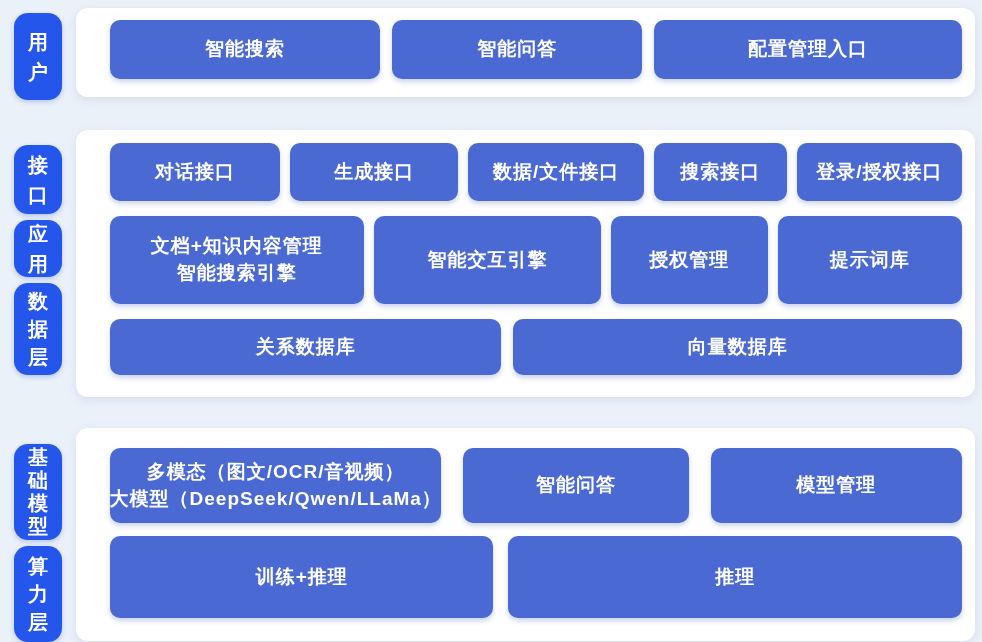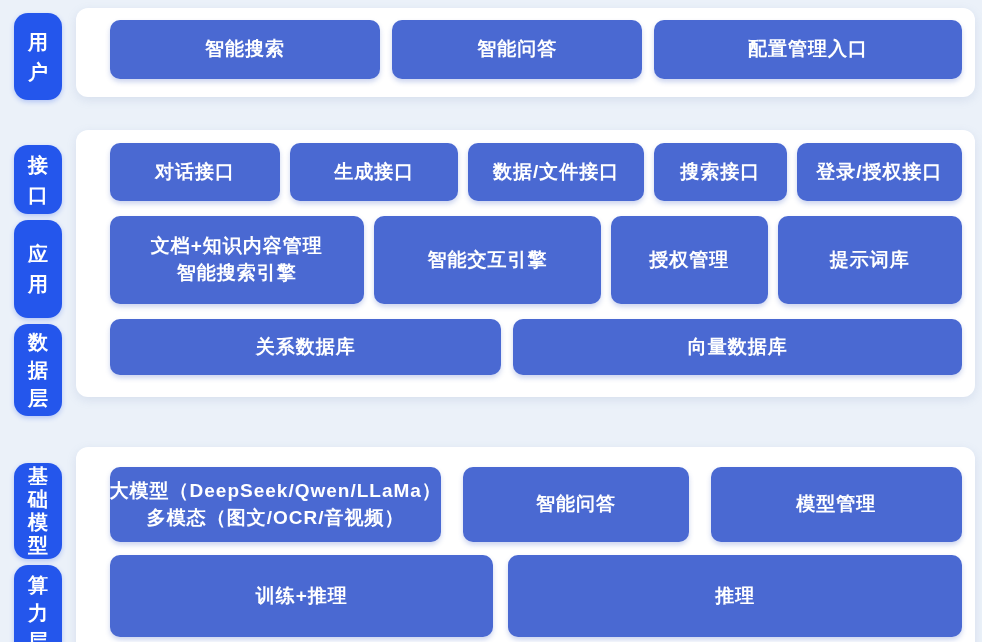--- a/index.html
+++ b/index.html
@@ -96,21 +96,21 @@
         </div>
       </div>
     </div>
   </div>
 
   <div class="band band-gap2">
     <div class="labels-col">
       <div class="layer-label" style="height:69px;margin-top:15px">
         <span class="vtext">接口</span>
       </div>
-      <div class="layer-label" style="height:98px;margin-top:6px">
+      <div class="layer-label" style="height:57px;margin-top:6px">
         <span class="vtext">应用</span>
       </div>
       <div class="layer-label chars3" style="height:92px;margin-top:6px">
         <span class="vtext">数据层</span>
       </div>
     </div>
     <div class="panel panel-2">
       <div class="btn-row" style="gap:10px;height:60px">
         <div class="node" style="flex:170 1 0">
           <span>对话接口</span>
@@ -159,22 +159,22 @@
       <div class="layer-label chars4" style="height:96px;margin-top:16px">
         <span class="vtext">基础模型</span>
       </div>
       <div class="layer-label chars3" style="height:96px;margin-top:6px">
         <span class="vtext">算力层</span>
       </div>
     </div>
     <div class="panel panel-3">
       <div class="btn-row" style="gap:22px;height:75px">
         <div class="node" style="flex:331 1 0">
+          <span>多模态（图文/OCR/音视频）</span>
           <span>大模型（DeepSeek/Qwen/LLaMa）</span>
-          <span>多模态（图文/OCR/音视频）</span>
         </div>
         <div class="node" style="flex:225 1 0">
           <span>智能问答</span>
         </div>
         <div class="node" style="flex:251 1 0">
           <span>模型管理</span>
         </div>
       </div>
       <div class="btn-row row-gap-sm" style="gap:15px;height:82px">
         <div class="node" style="flex:383 1 0">

